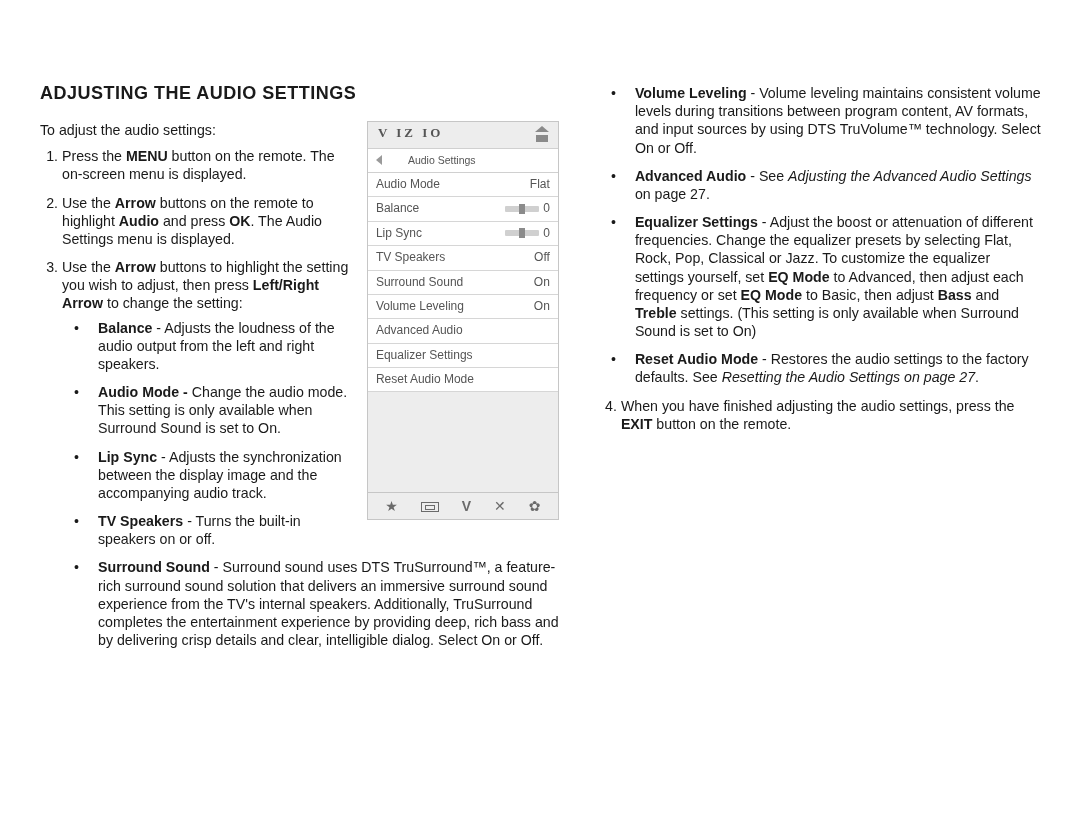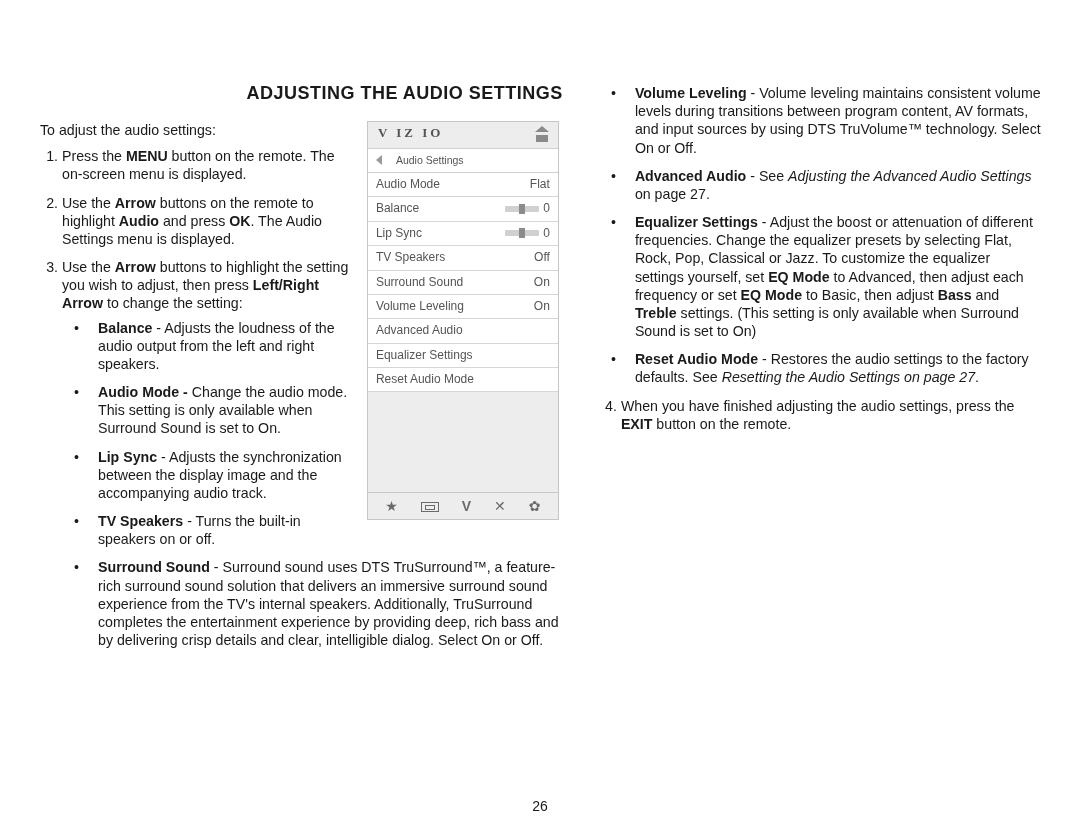--- a/index.html
+++ b/index.html
@@ -1,38 +1,38 @@
 <!DOCTYPE html>
 <html><head>
 <meta charset="utf-8">
 <style>
   html,body{margin:0;padding:0;background:#fff;color:#1a1a1a;font-family:"Helvetica Neue",Helvetica,Arial,sans-serif;font-size:14.2px;line-height:1.28;}
   .page{width:1080px;height:834px;box-sizing:border-box;padding:62px 38px 20px 40px;position:relative;}
   .cols{display:flex;gap:36px;}
   .col{flex:1.18;}
   .col.right{flex:1;}
-  h1{font-weight:800;font-size:18px;letter-spacing:0.5px;margin:20px 0 16px 0;text-align:right;}
+  h1{font-weight:800;font-size:18px;letter-spacing:0.5px;margin:20px 0 16px 0;}
   p.intro{margin:0 0 8px 0;}
   ol{margin:0;padding-left:22px;}
   ol>li{margin-bottom:10px;}
   ul{list-style:none;margin:6px 0 0 0;padding-left:24px;}
   ul>li{margin-bottom:10px;text-indent:-12px;padding-left:12px;}
   ul>li:before{content:"•";display:inline-block;width:12px;}
   b{font-weight:700;}
   i{font-style:italic;}
   .pagefoot{position:absolute;bottom:18px;left:0;right:0;text-align:center;font-size:14px;}
 
   
   .osd{float:right;width:190px;border:1px solid #c6c6c6;background:#ededed;margin:0px 4px 12px 18px;font-size:11px;color:#555;}
   .osd-head{display:flex;align-items:flex-end;justify-content:space-between;padding:3px 10px 6px;font-family:Liberation Serif, serif;}
   .osd-logo{font-weight:600;letter-spacing:3px;font-size:13px;color:#555;}
   .osd-home{width:12px;height:12px;position:relative;}
   .osd-home:before{content:"";position:absolute;left:0;bottom:0;width:12px;height:7px;background:#8a8a8a;}
   .osd-home:after{content:"";position:absolute;left:-1px;top:-4px;border-left:7px solid transparent;border-right:7px solid transparent;border-bottom:6px solid #8a8a8a;}
-  .osd-title{display:flex;align-items:center;gap:14px;background:#fff;border-top:1px solid #d0d0d0;border-bottom:1px solid #d0d0d0;padding:5px 8px;font-size:10.5px;}
+  .osd-title{display:flex;align-items:center;gap:26px;background:#fff;border-top:1px solid #d0d0d0;border-bottom:1px solid #d0d0d0;padding:5px 8px;font-size:10.5px;}
   .osd-tri{width:0;height:0;border-top:5px solid transparent;border-bottom:5px solid transparent;border-right:6px solid #9a9a9a;}
   .osd-row{display:flex;justify-content:space-between;align-items:center;background:#fff;border-bottom:1px solid #d6d6d6;padding:4px 8px;font-size:12px;}
   .osd-gap{height:100px;background:#ededed;}
   .osd-foot{display:flex;justify-content:space-around;align-items:center;border-top:1px solid #c6c6c6;padding:6px 6px;font-size:14px;color:#6b6b6b;}
   .slider{display:flex;align-items:center;gap:4px;}
   .slider .bar{width:34px;height:6px;background:#d0d0d0;position:relative;border-radius:1px;}
   .slider .knob{position:absolute;top:-2px;left:14px;width:6px;height:10px;background:#8b8b8b;}
   .star,.wide,.vee,.ex,.gear{display:inline-block;line-height:1;}
   .wide{border:1.5px solid #6b6b6b;width:16px;height:8px;position:relative;top:1px;}
   .wide:after{content:"";position:absolute;left:3px;top:1.5px;width:8px;height:3px;border:1px solid #6b6b6b;}
@@ -132,14 +132,13 @@
         <li><b>Volume Leveling</b><span> - Volume leveling maintains consistent volume levels during transitions between program content, AV formats, and input sources by using DTS TruVolume™ technology. Select On or Off.</span></li>
         <li><b>Advanced Audio</b><span> - See </span><i>Adjusting the Advanced Audio Settings</i><span> on page 27.</span></li>
         <li><b>Equalizer Settings</b><span> - Adjust the boost or attenuation of different frequencies. Change the equalizer presets by selecting Flat, Rock, Pop, Classical or Jazz. To customize the equalizer settings yourself, set </span><b>EQ Mode</b><span> to Advanced, then adjust each frequency or set </span><b>EQ Mode</b><span> to Basic, then adjust </span><b>Bass</b><span> and </span><b>Treble</b><span> settings. (This setting is only available when Surround Sound is set to On)</span></li>
         <li><b>Reset Audio Mode</b><span> - Restores the audio settings to the factory defaults. See </span><i>Resetting the Audio Settings on page 27</i><span>.</span></li>
       </ul>
       <ol start="4" style="margin-top:8px;">
         <li><span>When you have finished adjusting the audio settings, press the </span><b>EXIT</b><span> button on the remote.</span></li>
       </ol>
     </div>
   </div>
-  <div class="pagefoot">26</div>
 </div>
 
 </body></html>

